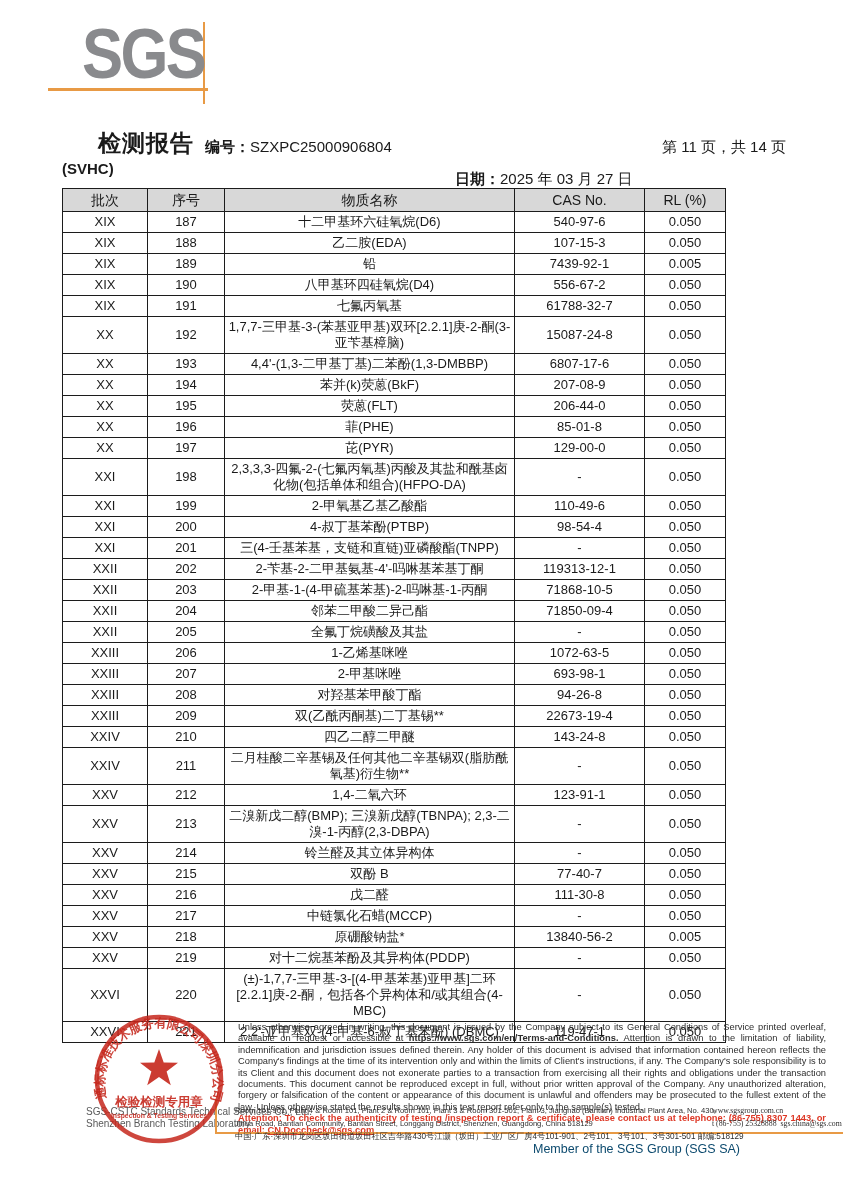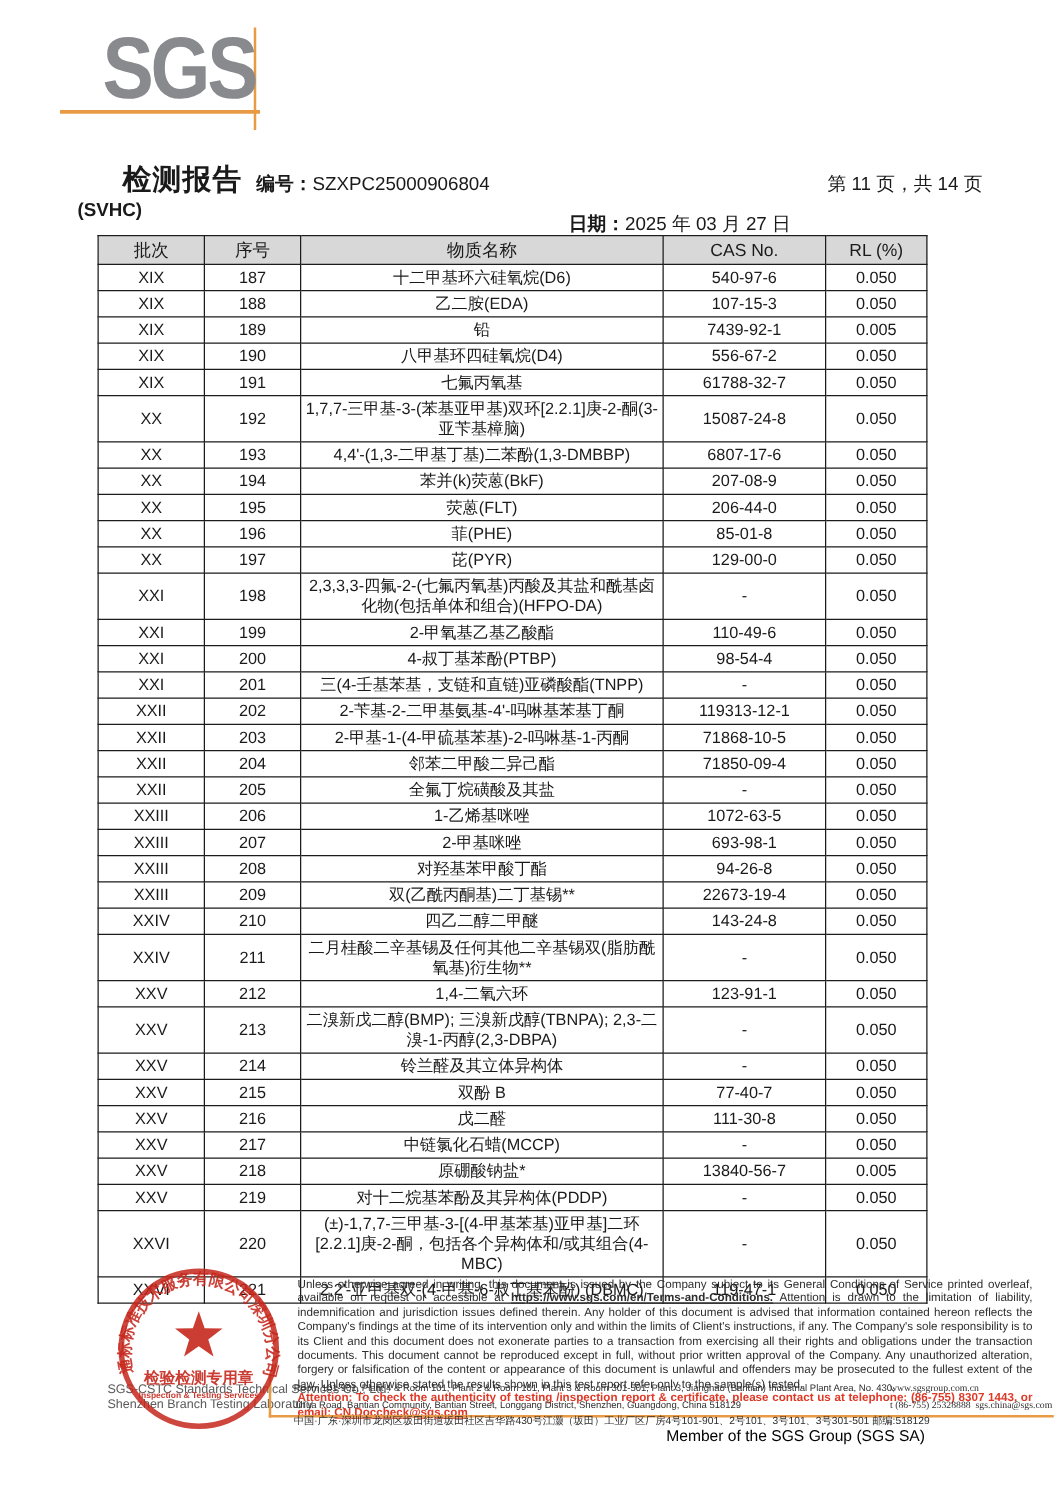--- a/index.html
+++ b/index.html
@@ -14,39 +14,39 @@
   
   .title { position:absolute; left:62px; top:128px; font-size:23px; font-weight:bold; letter-spacing:1px;margin-left:36px; }
   .subtitle { position:absolute; left:62px; top:160px; font-size:15px; font-weight:bold; }
   .meta { position:absolute; top:138px; font-size:15px; white-space:nowrap; }
   .meta b { font-weight:bold; }
   .meta-no { left:205px; }
   .meta-date { left:455px;margin-top:32px; }
   .meta-page { left:662px; }
 
   
-  table.subst { position:absolute; left:78px; top:188px; width:663px; border-collapse:collapse; table-layout:fixed; }
+  table.subst { position:absolute; left:62px; top:188px; width:663px; border-collapse:collapse; table-layout:fixed; }
   table.subst th, table.subst td { border:1.5px solid #1c1c1c; text-align:center; vertical-align:middle; font-size:13px; line-height:16px; padding:2px 3px; }
   table.subst th { background:#d8d8d8; font-size:14px; font-weight:normal; height:23px; padding:1px 2px; }
   table.subst td { height:20px; }
   col.c-batch { width:85px; } col.c-no { width:77px; } col.c-name { width:290px; } col.c-cas { width:130px; } col.c-rl { width:81px; }
 
   
   .stamp { position:absolute; left:92px; top:1012px; width:134px; height:134px; z-index:3; }
   .company-lines { position:absolute; left:86px; top:1106px; z-index:1; font-size:10px; color:#5a5a5a; line-height:12px; white-space:nowrap; }
   .disclaimer { position:absolute; left:238px; top:1022px; width:588px; font-size:9.3px; line-height:11.4px; text-align:justify; color:#2e2e2e; z-index:2; }
   .disclaimer .url { text-decoration:underline;font-weight:bold; }
   .attention { color:#de3826; font-weight:bold; }
   .attention .email { text-decoration:underline; }
   .addr-divider-v { position:absolute; left:215px; top:1100px; width:2px; height:34px; background:#e89a45; z-index:2; }
   .addr-divider-h { position:absolute; left:215px; top:1132px; width:628px; height:2px; background:#e89a45; z-index:2; }
   .addr-block { position:absolute; left:222px; top:1104px; width:495px; font-size:7.6px; line-height:13px; color:#2e2e2e; z-index:2;margin-left:13px; }
   .addr-block .cn { font-size:8.2px; white-space:nowrap; }
   .contact-block { position:absolute; left:712px; top:1104px; width:132px; font-size:7.8px; line-height:13px; text-align:left; color:#2e2e2e; z-index:2; white-space:nowrap;font-family:Liberation Serif, serif; }
-  .member { position:absolute; left:0; top:1142px; width:740px; text-align:right; font-size:12.5px; color:#000000;padding-left:44px; }
+  .member { position:absolute; left:0; top:1142px; width:740px; text-align:right; font-size:12.5px; color:#0c4a6e;padding-left:44px; }
 </style>
 </head>
 <body>
 
 <div class="logo-wrap">
   <div class="logo-hline"></div>
   <div class="logo-vline"></div>
   <div class="logo-text">SGS</div>
 </div>
 
@@ -289,21 +289,21 @@
         <td>XXV</td>
         <td>217</td>
         <td>中链氯化石蜡(MCCP)</td>
         <td>-</td>
         <td>0.050</td>
       </tr>
       <tr>
         <td>XXV</td>
         <td>218</td>
         <td>原硼酸钠盐*</td>
-        <td>13840-56-7</td>
+        <td>13840-56-2</td>
         <td>0.005</td>
       </tr>
       <tr>
         <td>XXV</td>
         <td>219</td>
         <td>对十二烷基苯酚及其异构体(PDDP)</td>
         <td>-</td>
         <td>0.050</td>
       </tr>
       <tr>

